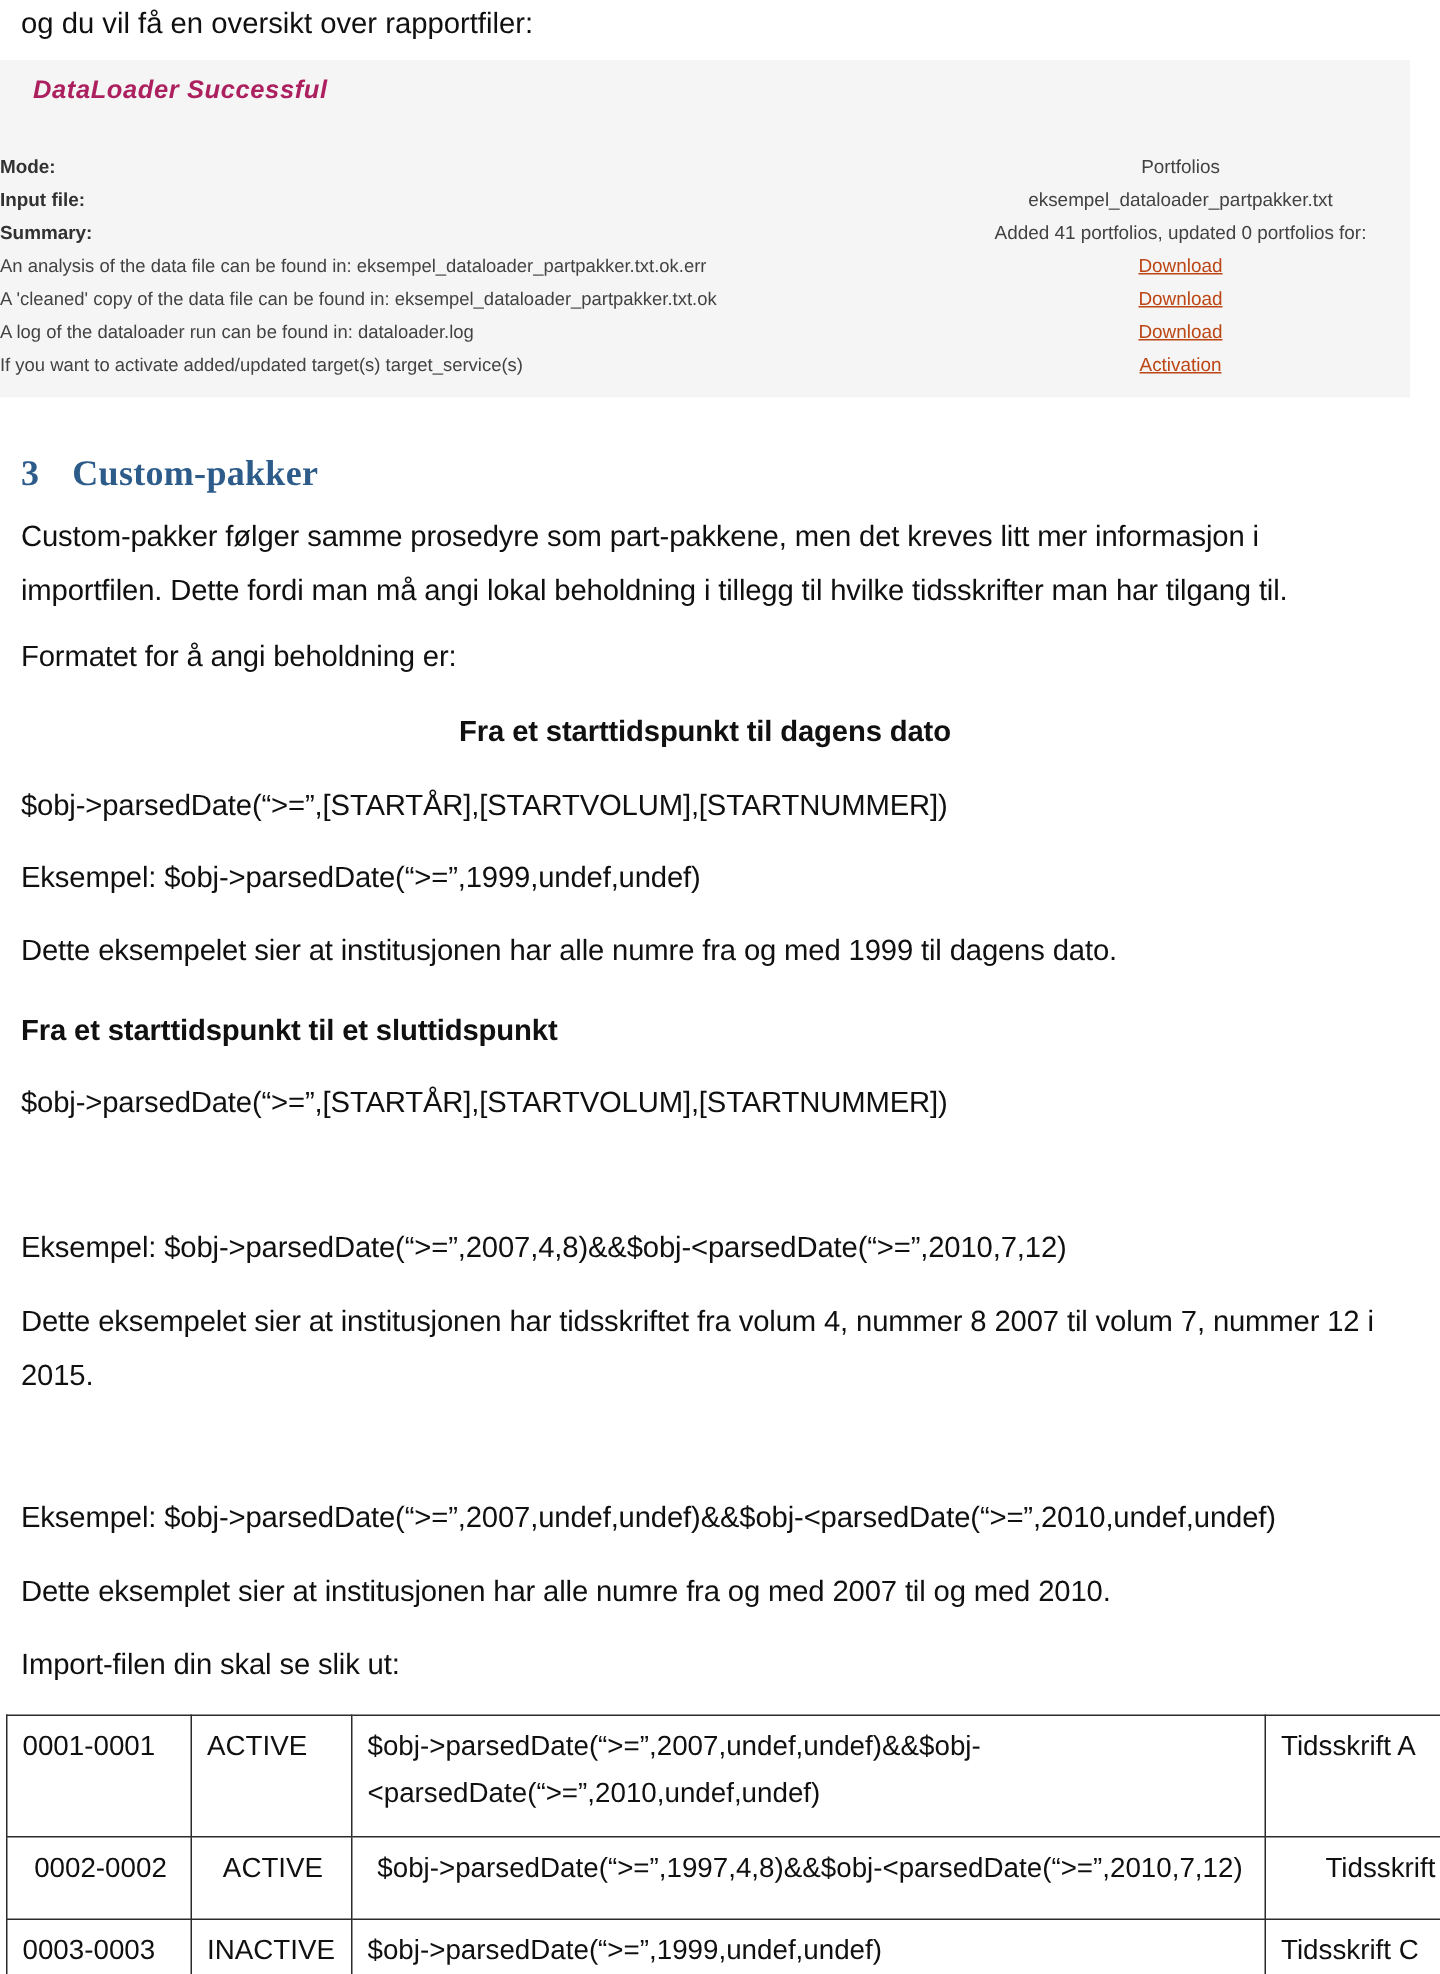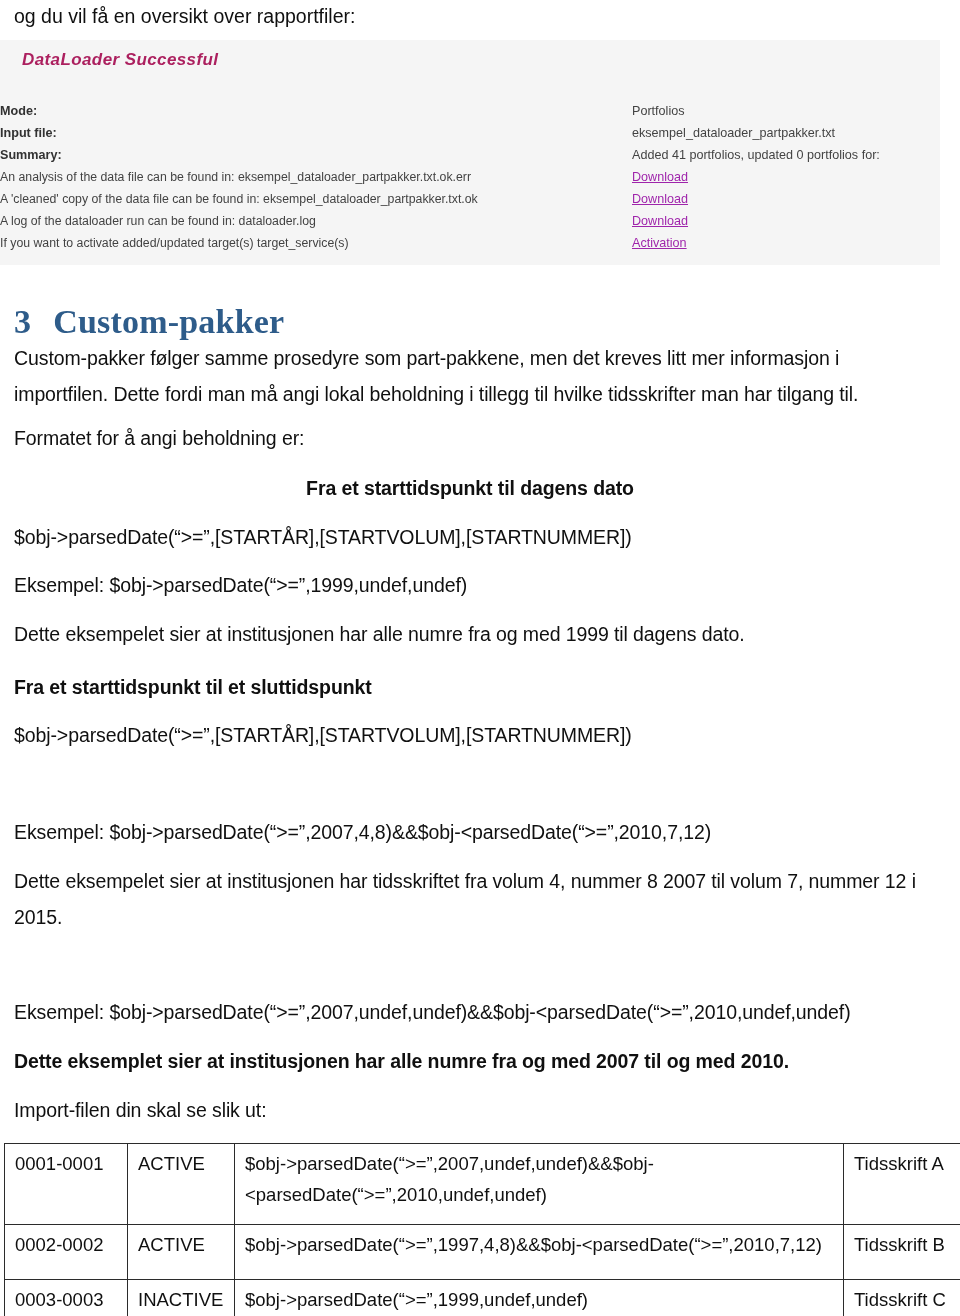--- a/index.html
+++ b/index.html
@@ -67,43 +67,44 @@
     position: absolute;
     left: 0;
     top: 60px;
     width: 600px;
   }
   .shot-right {
     position: absolute;
     left: 632px;
     top: 60px;
     width: 310px;
+    text-align: center;
   }
   .shot-row {
     height: 22px;
     line-height: 22px;
     font-size: 12.6px;
     white-space: nowrap;
     color: #3d3d3d;
   }
   .shot-row.lbl { font-weight: bold; color: #2b2b2b; }
   .shot-row.small { font-size: 12.3px; }
   .shot-link {
-    color: #a21caf;
+    color: #c2410c;
     text-decoration: underline;
     cursor: pointer;
   }
 
   
   .heading {
     position: absolute;
     left: 14px;
     top: 303px;
     font-family: "Liberation Serif", serif;
-    font-size: 34px;
+    font-size: 24px;
     font-weight: bold;
     color: #2e5c8a;
     letter-spacing: 0.2px;
   }
   .heading .num { margin-right: 22px; }
 
   
   .blk { position: absolute; left: 14px; width: 912px; }
 
   
@@ -122,21 +123,21 @@
     padding: 4px 8px 4px 10px;
     vertical-align: top;
     color: #101010;
     word-break: break-word;
   }
   .col-id    { width: 104px; }
   .col-state { width: 88px; }
   .col-expr  { width: 590px; }
   .col-name  { width: 150px; }
   .r1 td { height: 72px; }
-  .r2 td { height: 46px; }
+  .r2 td { height: 46px; text-align: center; }
   .r3 td { height: 26px; }
 </style>
 </head>
 <body>
 
 <div class="page">
 
   <div class="intro">og du vil få en oversikt over rapportfiler:</div>
 
   <div class="screenshot">
@@ -184,21 +185,21 @@
   <div class="blk body-text" style="top:717px;">$obj-&gt;parsedDate(“&gt;=”,[STARTÅR],[STARTVOLUM],[STARTNUMMER])</div>
 
 
   <div class="blk body-text" style="top:814px;">Eksempel: $obj-&gt;parsedDate(“&gt;=”,2007,4,8)&amp;&amp;$obj-&lt;parsedDate(“&gt;=”,2010,7,12)</div>
 
   <div class="blk body-text" style="top:863px;">Dette eksempelet sier at institusjonen har tidsskriftet fra volum 4, nummer 8 2007 til volum 7, nummer 12 i 2015.</div>
 
 
   <div class="blk body-text" style="top:994px;">Eksempel: $obj-&gt;parsedDate(“&gt;=”,2007,undef,undef)&amp;&amp;$obj-&lt;parsedDate(“&gt;=”,2010,undef,undef)</div>
 
-  <div class="blk body-text" style="top:1043px;font-weight:bold;">Dette eksemplet sier at institusjonen har alle numre fra og med 2007 til og med 2010.</div>
+  <div class="blk body-text" style="top:1043px;">Dette eksemplet sier at institusjonen har alle numre fra og med 2007 til og med 2010.</div>
 
   <div class="blk body-text" style="top:1092px;">Import-filen din skal se slik ut:</div>
 
   <table class="tbl">
     <tbody>
       <tr class="r1">
         <td class="col-id">0001-0001</td>
         <td class="col-state">ACTIVE</td>
         <td class="col-expr">$obj-&gt;parsedDate(“&gt;=”,2007,undef,undef)&amp;&amp;$obj-&lt;parsedDate(“&gt;=”,2010,undef,undef)</td>
         <td class="col-name">Tidsskrift A</td>

